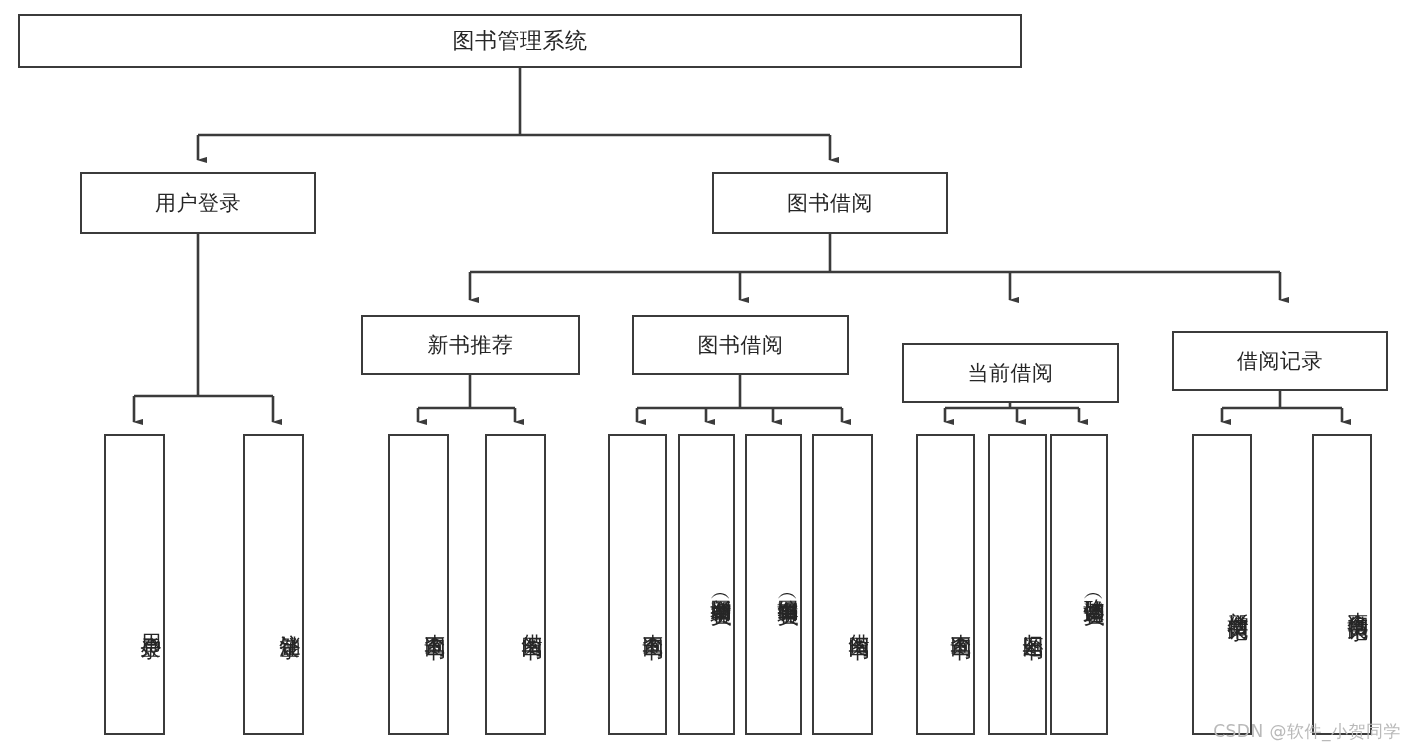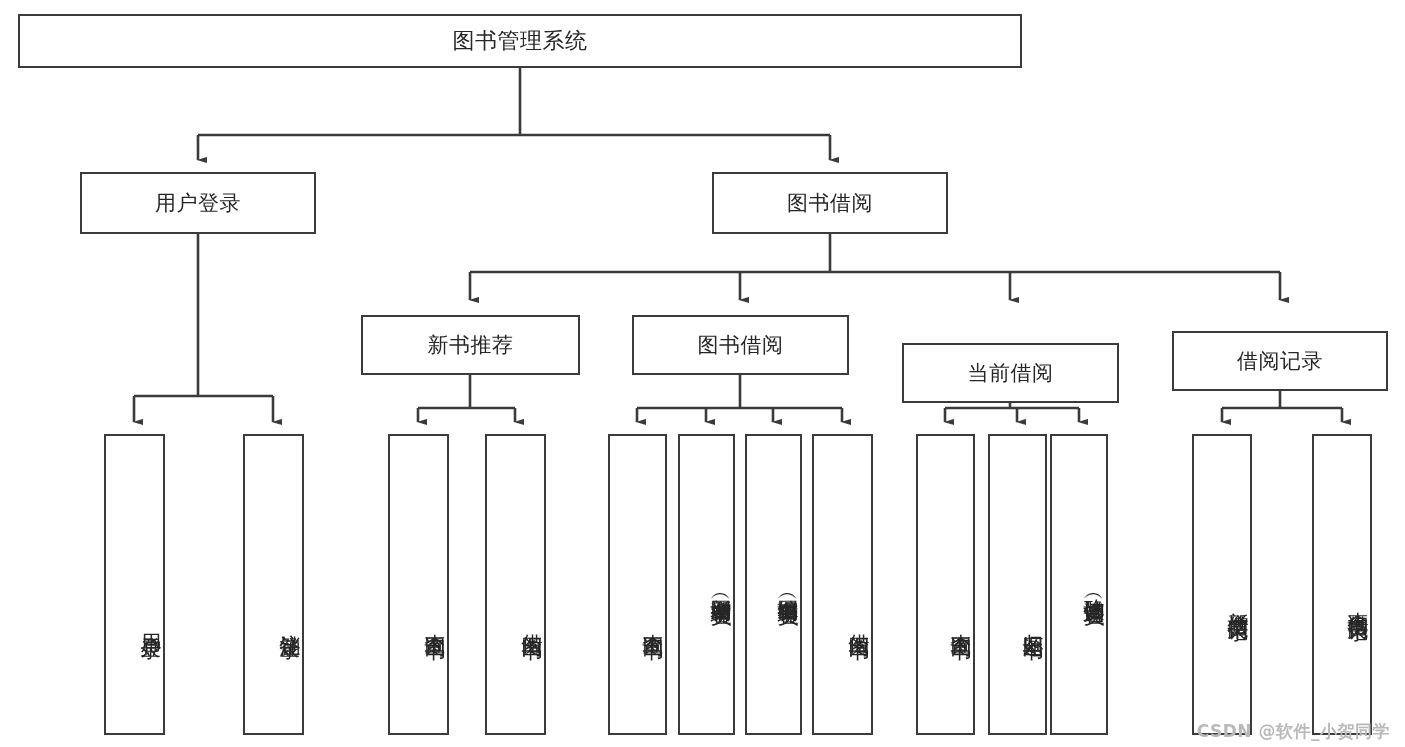--- a/index.html
+++ b/index.html
@@ -59,27 +59,26 @@
   }
   .node-label {
     display: block;
     white-space: pre;
   }
   .v-node .node-label {
     white-space: normal;
   }
   #watermark {
     position: absolute;
-    right: 15px;
+    right: 4px;
     bottom: 4px;
     font-size: 17px;
     color: #b9b9b9;
     letter-spacing: 0.5px;
     white-space: nowrap;
-    font-weight: bold;
   }
 </style>
 </head>
 <body>
 
 <div id="diagram-root">
 
   <svg id="edge-layer" viewBox="0 0 1405 747" width="1405" height="747" xmlns="http://www.w3.org/2000/svg">
     <defs>
       <marker id="arrowhead" markerWidth="9" markerHeight="11" refX="3.2" refY="9.4" orient="auto" markerUnits="userSpaceOnUse">

